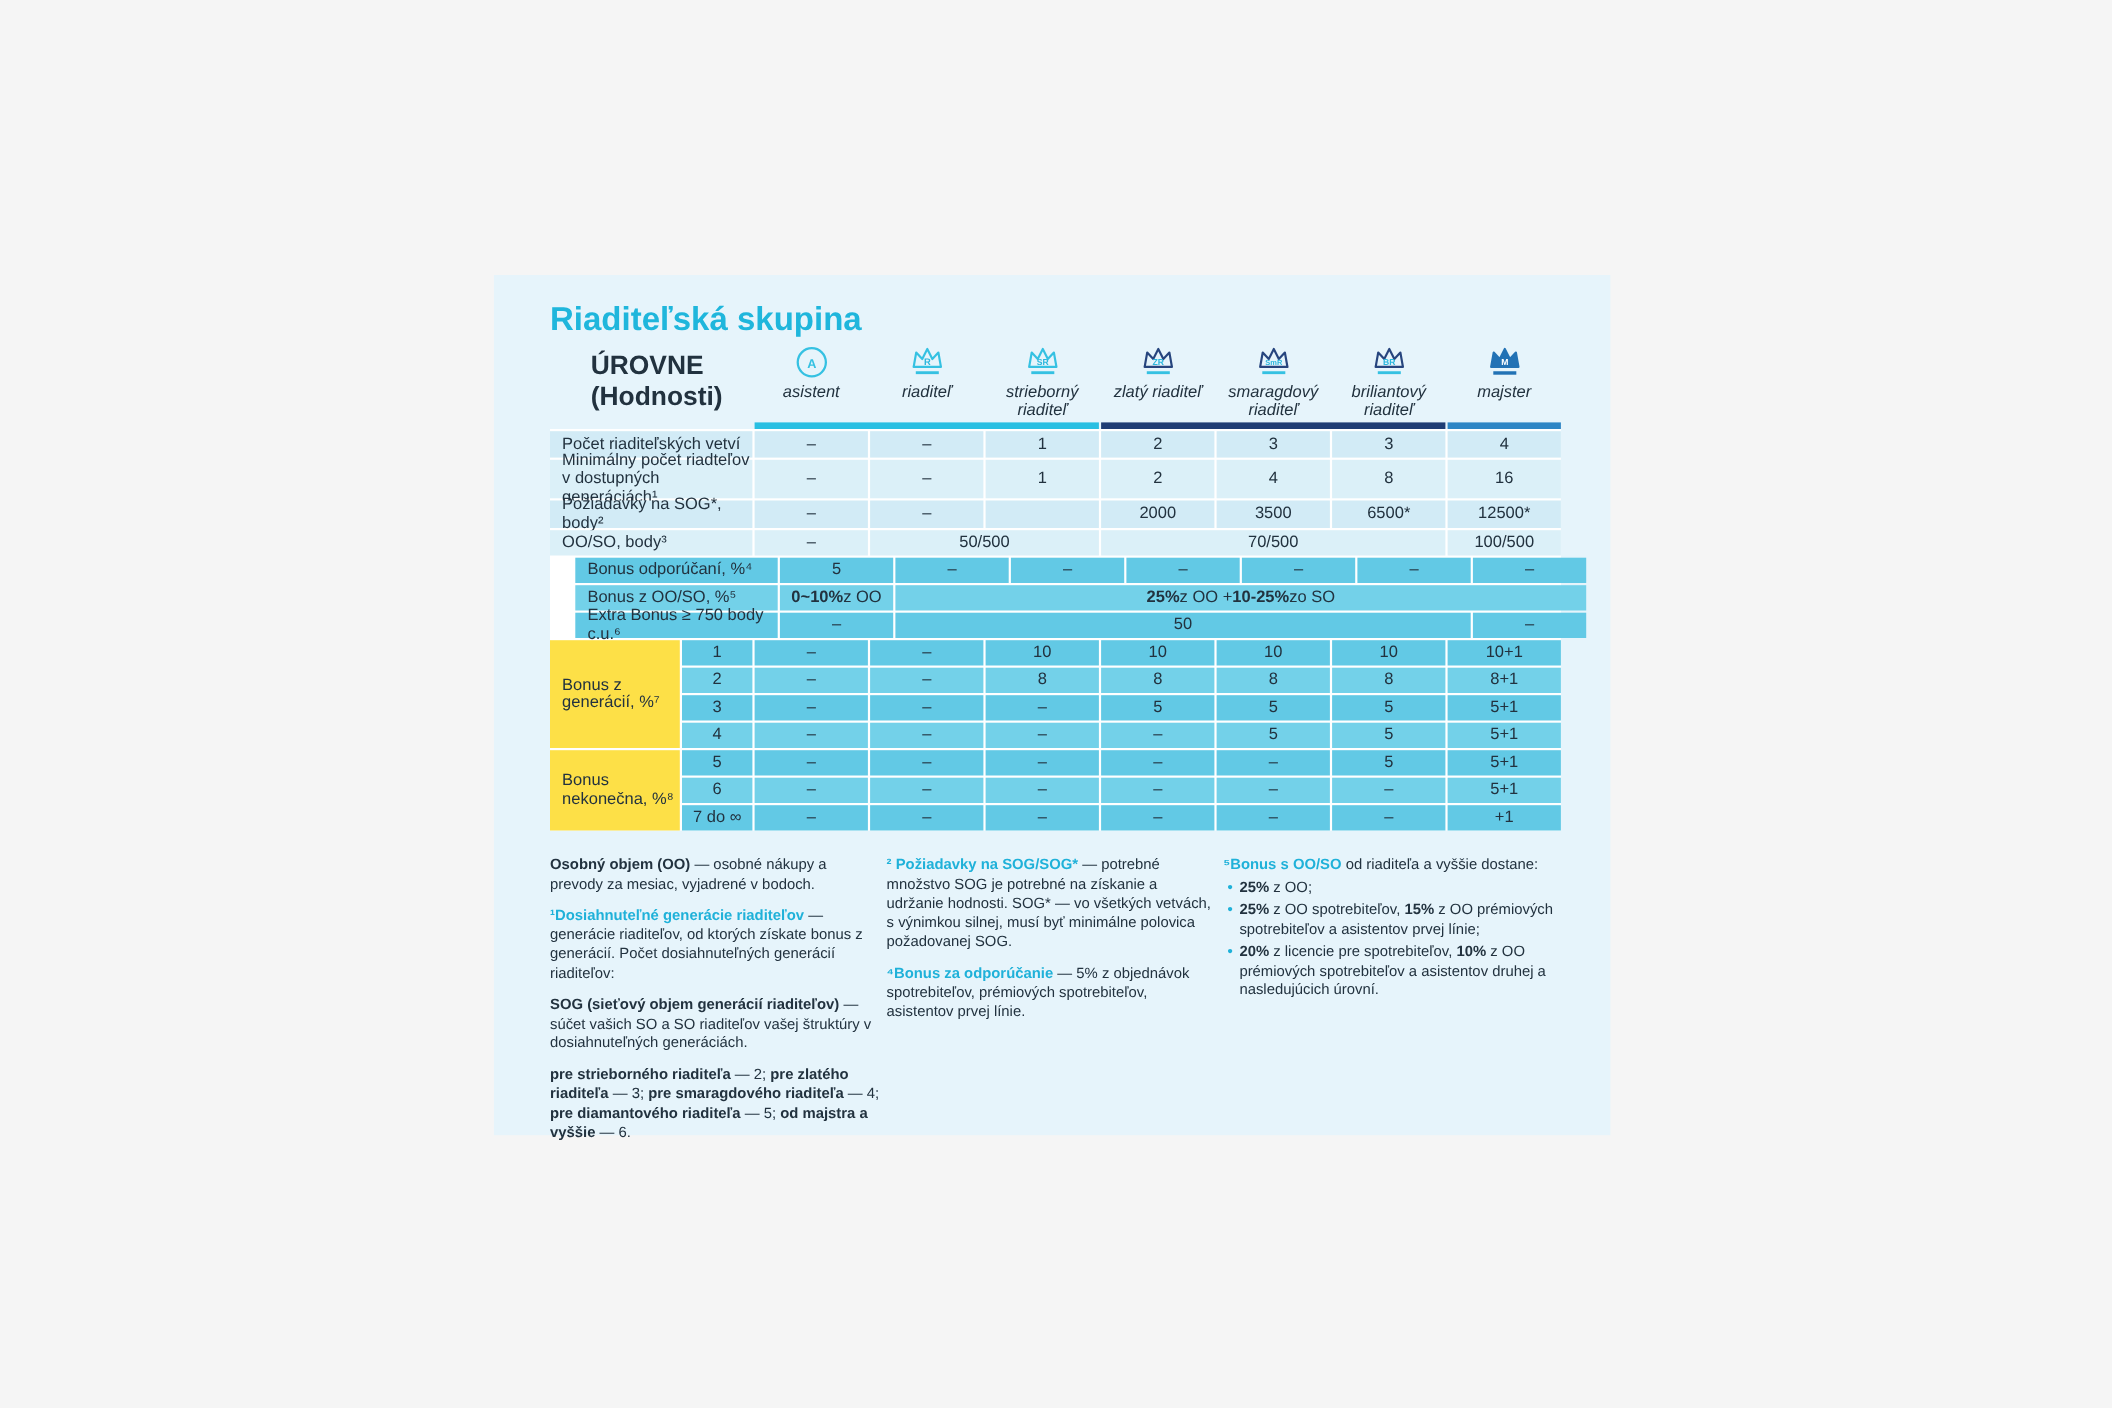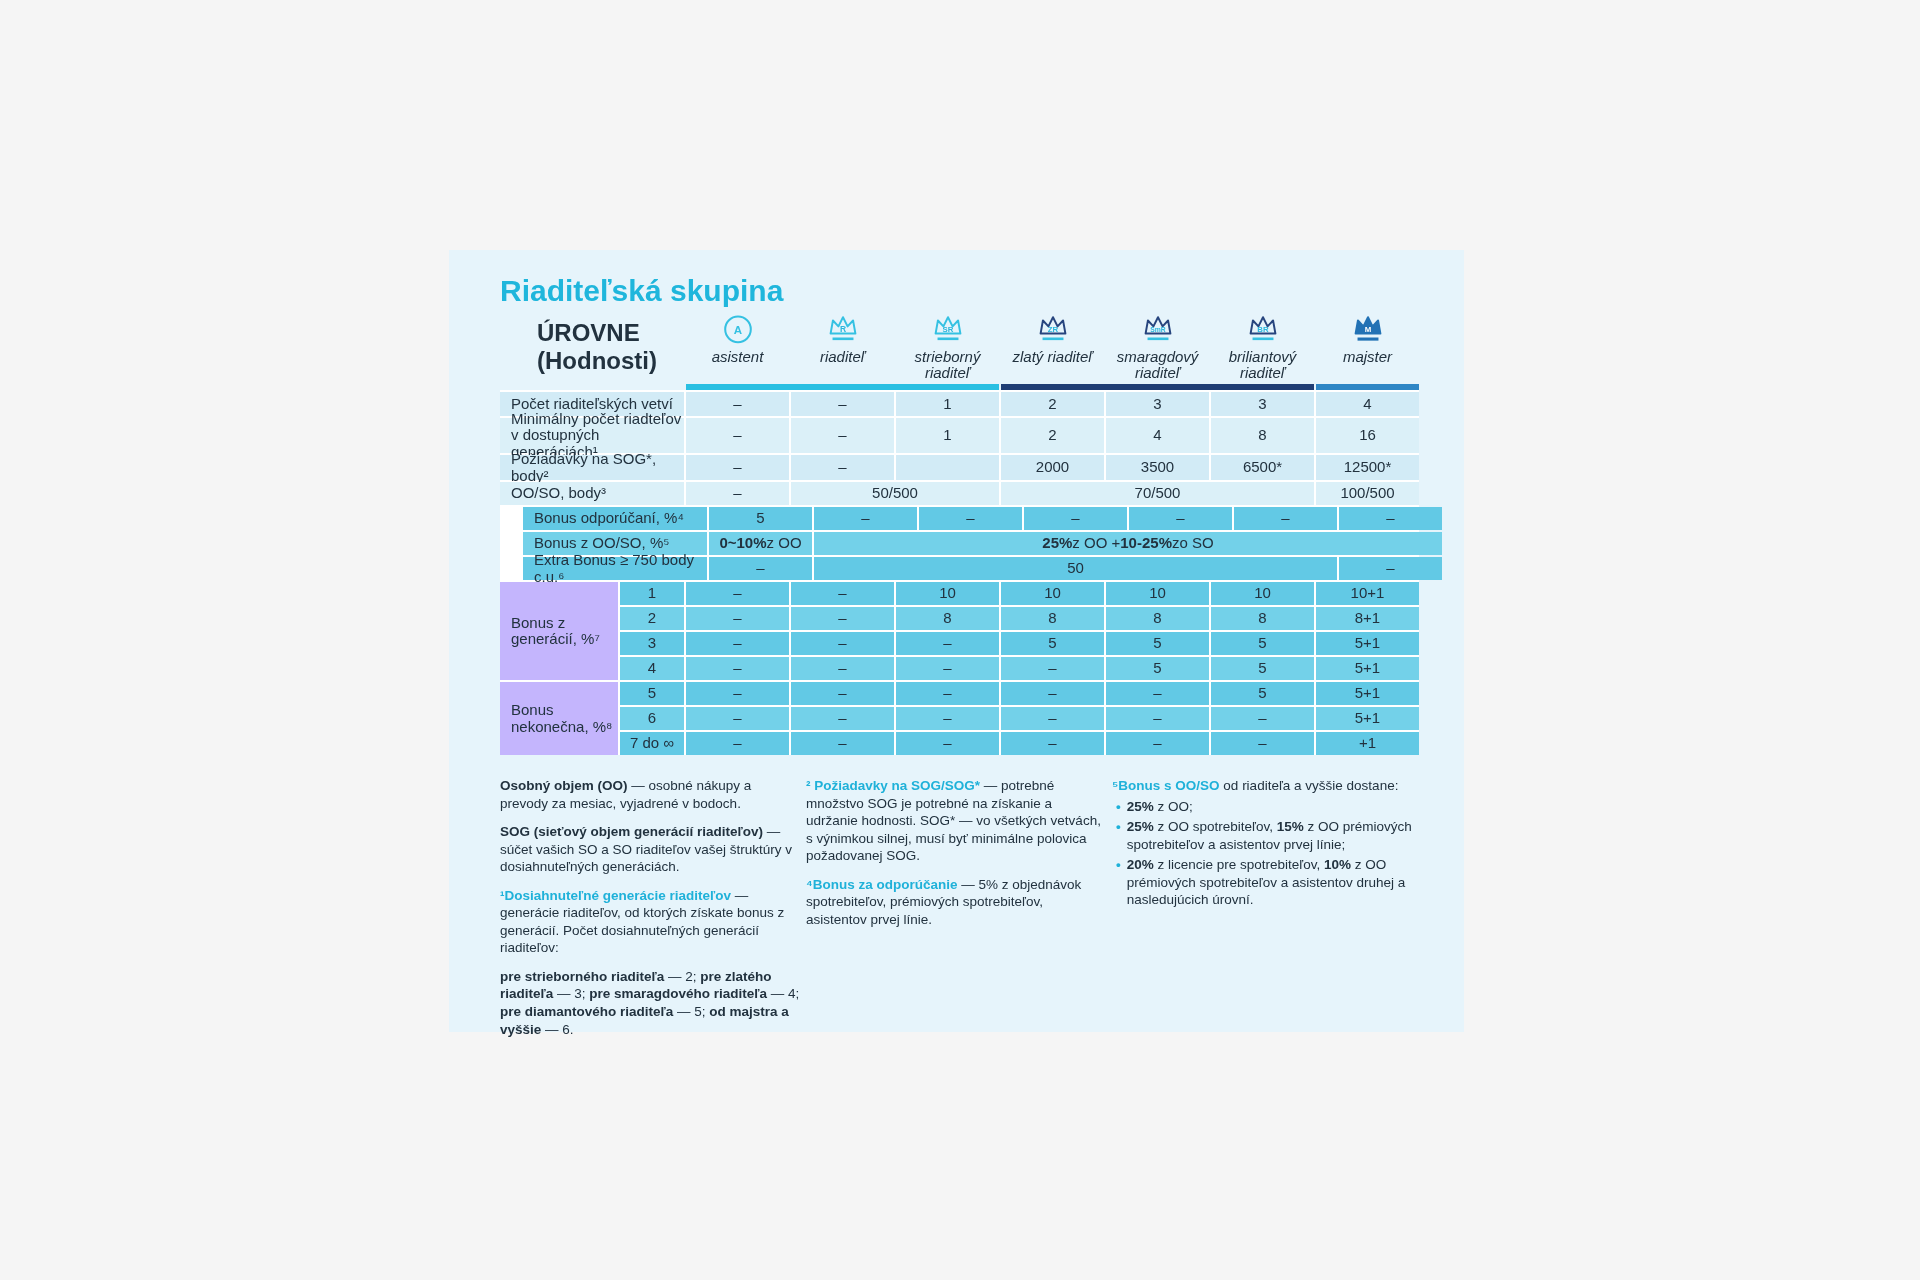--- a/index.html
+++ b/index.html
@@ -12,21 +12,21 @@
   .hgrid{grid-template-rows:70px;}
   .gA{grid-template-rows:24px 35px 25px 23px;}
   .gB{grid-template-rows:repeat(3,23px);padding-left:23px;}
   .gC{grid-template-rows:repeat(7,23px);}
   .body-wrap{background:#ffffff;display:flex;flex-direction:column;row-gap:2px;padding-top:2px;}
   .cell{display:flex;align-items:center;justify-content:center;font-size:15px;color:#22323f;text-align:center;line-height:1.08;}
   .lab{grid-column:1 / span 2;justify-content:flex-start;padding-left:11px;text-align:left;}
   .sp2{grid-column:span 2}.sp3{grid-column:span 3}.sp5{grid-column:span 5}.sp6{grid-column:span 6}
   .la{background:#d2ebf6}.lb{background:#dbf0f8}
   .ca{background:#62c9e5}.cb{background:#73d1e9}
-  .gl{background:#c4b5fd;align-items:center;}
+  .gl{background:#fde047;align-items:center;}
   .gl1{grid-row:1 / span 4;grid-column:1;}
   .gl2{grid-row:5 / span 3;grid-column:1;}
   .gr1{grid-row:1}.gr2{grid-row:2}.gr3{grid-row:3}.gr4{grid-row:4}.gr5{grid-row:5}.gr6{grid-row:6}.gr7{grid-row:7}
   .corner{grid-column:1 / span 2;display:flex;align-items:center;padding-left:37px;font-size:24px;font-weight:bold;color:#22323f;}
   .hcell{display:flex;flex-direction:column;align-items:center;justify-content:flex-start;}
   .hcell .iconbox{height:34px;display:flex;align-items:flex-end;justify-content:center;}
   .hlabel{font-size:15px;color:#22323f;text-align:center;line-height:1.05;margin-top:3px;font-style:italic;}
   .bar{position:relative;height:6px;margin-top:2px;}
   .bar .seg{position:absolute;top:0;height:6px;}
   .seg-cyan{left:186px;width:313px;background:#29bfe2;}
@@ -256,22 +256,22 @@
         <div class="cell ca gr7">–</div>
         <div class="cell ca gr7">–</div>
         <div class="cell ca gr7">–</div>
         <div class="cell ca gr7">+1</div>
       </div>
     </div>
   </div>
 
   <div class="fn" style="left:51px;top:527px;width:300px;">
     <p><span class="ld">Osobný objem (OO)</span><span> — osobné nákupy a prevody za mesiac, vyjadrené v bodoch.</span></p>
+    <p><span class="lc">¹Dosiahnuteľné generácie riaditeľov</span><span> — generácie riaditeľov, od ktorých získate bonus z generácií. Počet dosiahnuteľných generácií riaditeľov:</span></p>
     <p><span class="ld">SOG (sieťový objem generácií riaditeľov)</span><span> — súčet vašich SO a SO riaditeľov vašej štruktúry v dosiahnuteľných generáciách.</span></p>
-    <p><span class="lc">¹Dosiahnuteľné generácie riaditeľov</span><span> — generácie riaditeľov, od ktorých získate bonus z generácií. Počet dosiahnuteľných generácií riaditeľov:</span></p>
     <p><b>pre strieborného riaditeľa</b> — 2; <b>pre zlatého riaditeľa</b> — 3; <b>pre smaragdového riaditeľa</b> — 4; <b>pre diamantového riaditeľa</b> — 5; <b>od majstra a vyššie</b> — 6.</p>
   </div>
 
   <div class="fn" style="left:357px;top:527px;width:298px;">
     <p><span class="lc">² Požiadavky na SOG/SOG*</span><span> — potrebné množstvo SOG je potrebné na získanie a udržanie hodnosti. SOG* — vo všetkých vetvách, s výnimkou silnej, musí byť minimálne polovica požadovanej SOG.</span></p>
     <p><span class="lc">⁴Bonus za odporúčanie</span><span> — 5% z objednávok spotrebiteľov, prémiových spotrebiteľov, asistentov prvej línie.</span></p>
   </div>
 
   <div class="fn" style="left:663px;top:527px;width:322px;">
     <p style="margin-bottom:3px;"><span class="lc">⁵Bonus s OO/SO</span><span> od riaditeľa a vyššie dostane:</span></p>

